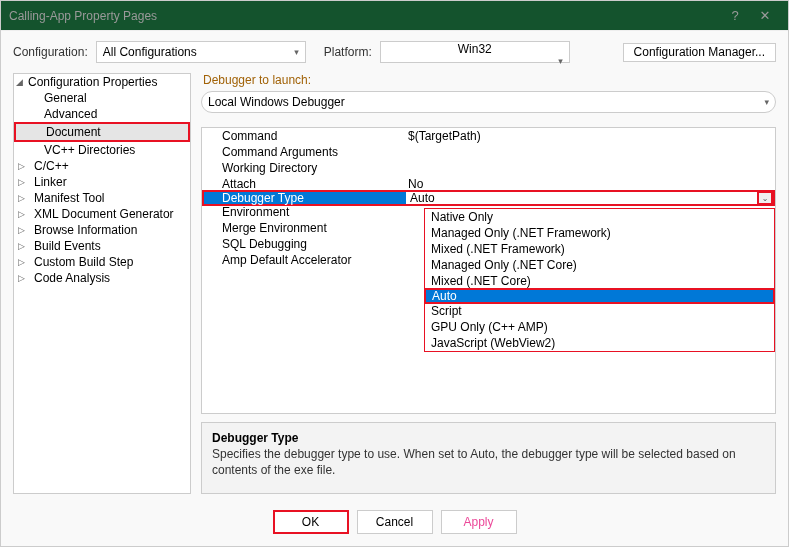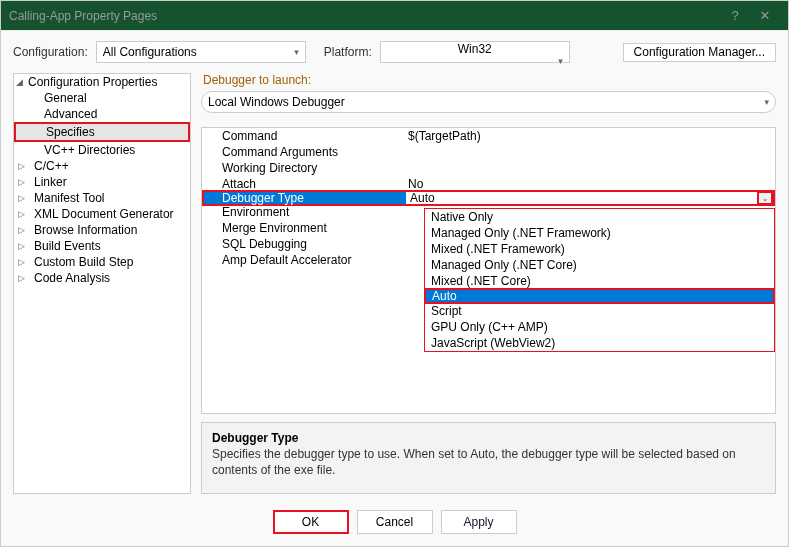--- a/index.html
+++ b/index.html
@@ -39,21 +39,21 @@
   .val-cell-sel .caret-box { margin-left: auto; width: 16px; height: 14px; border: 2px solid #e81123; display: flex; align-items: center; justify-content: center; font-size: 8px; color: #555; background: #f0f0f0; }
   .dropdown-panel { position: absolute; left: 222px; right: 0; top: 80px; background: #fff; border: 1px solid #e81123; z-index: 5; }
   .dd-item { padding: 0 6px; height: 16px; display: flex; align-items: center; }
   .dd-sel { background: #0078d7; color: #fff; border: 2px solid #e81123; margin: -1px; position: relative; }
   .desc-panel { border: 1px solid #ccc; background: #f3f3f3; padding: 8px 10px; margin-top: 8px; height: 72px; }
   .desc-title { font-weight: 600; margin-bottom: 2px; }
   .desc-text { color: #333; line-height: 1.3; }
   .footer { display: flex; justify-content: center; gap: 8px; padding: 8px 12px 12px; }
   .btn { min-width: 76px; height: 24px; border: 1px solid #ccc; background: #fff; display: flex; align-items: center; justify-content: center; }
   .btn-ok { border: 2px solid #e81123; }
-  .btn-disabled { color: #0f172a; }
+  .btn-disabled { color: #ec4899; }
 </style>
 </head>
 <body>
 
 <div class="window">
 
   <div class="titlebar">
     <span class="title">Calling-App Property Pages</span>
     <span class="tb-btn">?</span>
     <span class="tb-btn">✕</span>
@@ -78,21 +78,21 @@
 
   <div class="body">
     <div class="tree">
       <div class="tree-item tree-root">
         <span class="arrow">◢</span>
         <span>Configuration Properties</span>
       </div>
       <div class="tree-item tree-sub"><span>General</span></div>
       <div class="tree-item tree-sub"><span>Advanced</span></div>
       <div class="tree-hilite">
-        <div class="tree-item tree-sub tree-selected"><span>Specifies</span></div>
+        <div class="tree-item tree-sub tree-selected"><span>Document</span></div>
       </div>
       <div class="tree-item tree-sub"><span>VC++ Directories</span></div>
       <div class="tree-item tree-sub2"><span class="arrow">▷</span><span>C/C++</span></div>
       <div class="tree-item tree-sub2"><span class="arrow">▷</span><span>Linker</span></div>
       <div class="tree-item tree-sub2"><span class="arrow">▷</span><span>Manifest Tool</span></div>
       <div class="tree-item tree-sub2"><span class="arrow">▷</span><span>XML Document Generator</span></div>
       <div class="tree-item tree-sub2"><span class="arrow">▷</span><span>Browse Information</span></div>
       <div class="tree-item tree-sub2"><span class="arrow">▷</span><span>Build Events</span></div>
       <div class="tree-item tree-sub2"><span class="arrow">▷</span><span>Custom Build Step</span></div>
       <div class="tree-item tree-sub2"><span class="arrow">▷</span><span>Code Analysis</span></div>

